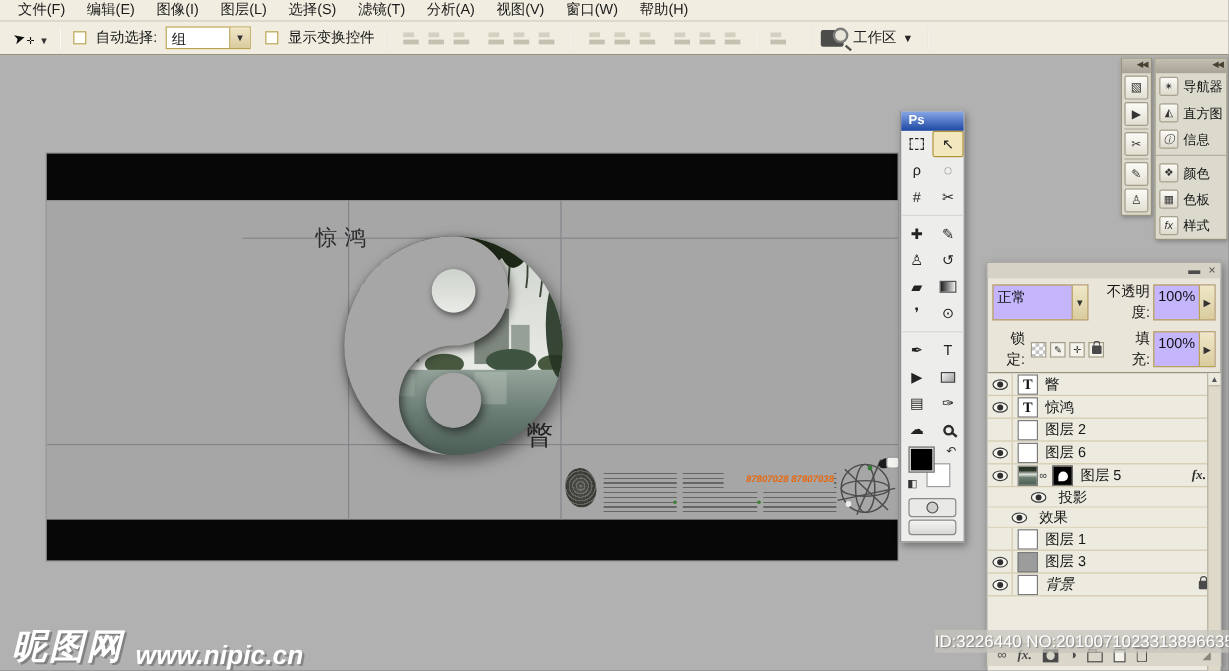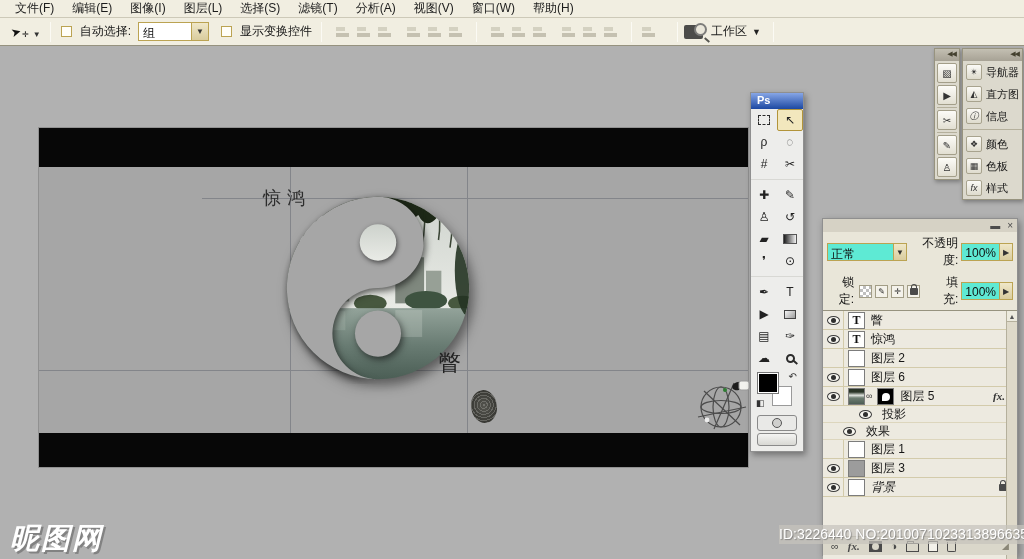--- a/index.html
+++ b/index.html
@@ -118,21 +118,21 @@
   .lp-head { height:13px; background:#d6d2c5; display:flex; justify-content:flex-end; align-items:center;
              padding-right:4px; gap:7px; }
   .lp-head span { font-size:10px; color:#4c4c4c; line-height:10px; }
   .lp-tabs { height:18px; background:#c6c2b4; display:flex; align-items:flex-end; position:relative;
              border-bottom:1px solid #97937f; }
   .lp-tab { background:#f3f1e8; border:1px solid #97937f; border-bottom:none; height:17px; margin-left:5px;
             padding:2px 7px 0; font-size:12px; color:#141414; border-radius:2px 2px 0 0; }
   .lp-tab .tx { color:#777; margin-left:4px; font-size:10px; }
   .lp-menu { position:absolute; right:2px; bottom:1px; font-size:8px; color:#333; line-height:7px; text-align:center; }
   .lp-row1, .lp-row2 { display:flex; align-items:center; padding:3px 4px 2px; }
-  .fieldbox { display:flex; height:18px; border:1px solid #bba352; background:#5eead4; }
+  .fieldbox { display:flex; height:30px; border:1px solid #bba352; background:#c4b5fd; }
   .fieldbox .fv { padding:2px 3px; font-size:12px; color:#111; }
   .fieldbox .fb { width:13px; background:linear-gradient(#efe7c8,#d9cc9e); border-left:1px solid #bba352;
                   font-size:8px; color:#333; display:flex; align-items:center; justify-content:center; }
   .lbl { font-size:12px; color:#141414; margin:0 3px;text-align:right; }
   .lockico-row { display:flex; gap:3px; margin-left:2px; }
   .lmini { width:13px; height:13px; border:1px solid #a29d86; background:#f4f2ea; display:flex; align-items:center;
            justify-content:center; font-size:8px; color:#333; }
   .checkerbg { background-image:linear-gradient(45deg,#bfbfbf 25%,transparent 25%,transparent 75%,#bfbfbf 75%),
                linear-gradient(45deg,#bfbfbf 25%,transparent 25%,transparent 75%,#bfbfbf 75%);
                background-size:6px 6px; background-position:0 0,3px 3px; background-color:#fff; }
@@ -314,20 +314,28 @@
       </g>
       <path d="M100,195 A95,95 0 0 1 100,5 A47.5,47.5 0 0 1 100,100 A47.5,47.5 0 0 0 100,195 Z" fill="#a6a6a6" style="filter:drop-shadow(2px 3px 4px rgba(10,10,10,.65))"></path>
       <circle cx="100" cy="52.5" r="19" fill="url(#sky)" style="filter:drop-shadow(1px 2px 3px rgba(10,10,10,.6))"></circle>
       <circle cx="100" cy="147.5" r="24" fill="#a6a6a6" style="filter:drop-shadow(2px 3px 4px rgba(10,10,10,.6))"></circle>
     </svg>
 
     <span class="cv-text-top">惊鸿</span>
     <span class="cv-text-bot">瞥</span>
 
     <div class="fingerprint"></div>
+    <div class="cardtxt">
+      <div class="cardcol"></div>
+      <div class="cardcol"></div>
+      <div class="cardcol"></div>
+      <div class="phones">87807028 87807038</div>
+      <span class="gdot" style="left:58px;top:26px"></span>
+      <span class="gdot" style="left:128px;top:26px"></span>
+    </div>
     <svg class="globe" viewBox="0 0 56 56">
       <g stroke="#3c3c3c" stroke-width="1.2" fill="none" opacity=".85">
         <circle cx="27" cy="30" r="20"></circle>
         <ellipse cx="27" cy="30" rx="20" ry="6.5"></ellipse>
         <ellipse cx="27" cy="30" rx="8" ry="20"></ellipse>
         <path d="M4,40 L52,30"></path>
           <path d="M10,14 L46,48"></path>
           <path d="M40,6 L20,52"></path>
       </g>
       <ellipse cx="44" cy="9" rx="6" ry="4" fill="#1c1c1c" transform="rotate(-20 44 9)"></ellipse>
@@ -581,16 +589,17 @@
       <span class="fico">◑</span>
       <span class="folderico"></span>
       <span class="newico"></span>
       <span class="trash"></span>
       <span class="grip">◢</span>
     </div>
   </div>
 
   <div class="nipic">
     <span class="logo">昵图网</span>
+    <span class="url">www.nipic.cn</span>
   </div>
   <div class="idwm">ID:3226440 NO:20100710233138966356</div>
 
 </div>
 
 </body></html>

